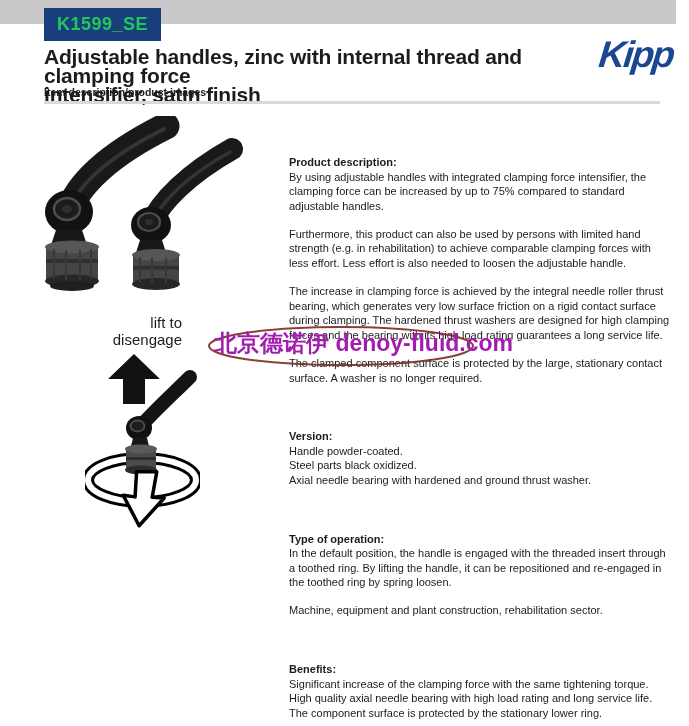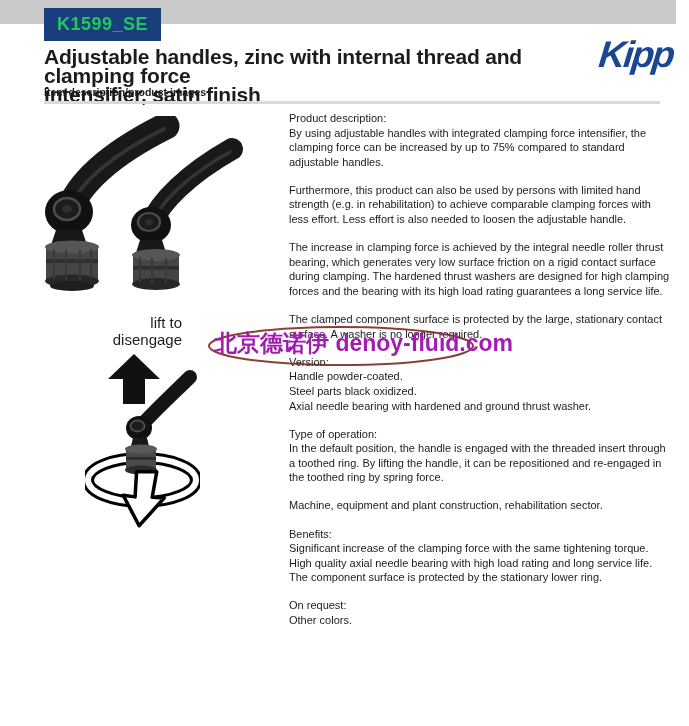--- a/index.html
+++ b/index.html
@@ -18,21 +18,21 @@
   .rule{position:absolute;left:44px;top:101px;width:616px;height:3px;background:#d9d9d9;}
 
   .photo{position:absolute;left:36px;top:116px;width:215px;height:185px;}
   .caption{position:absolute;left:92px;top:314px;width:90px;text-align:right;
            font-size:15px;line-height:17px;white-space:pre-line;}
   .up-arrow{position:absolute;left:108px;top:354px;width:52px;height:50px;}
   .rotate-illus{position:absolute;left:85px;top:370px;width:115px;height:165px;}
 
   .desc{position:absolute;left:289px;top:111px;width:383px;}
   .desc h2{font-size:13.5px;font-weight:bold;margin:0 0 18px 0;}
-  .sec-label{font-size:11px;font-weight:normal;line-height:14.6px;}
+  .sec-label{font-size:11px;font-weight:bold;line-height:14.6px;margin-top:44px;}
   .desc p{font-size:11px;line-height:14.6px;margin:0 0 13.5px 0;white-space:pre-line;}
 
   .watermark-ellipse{position:absolute;left:205px;top:324px;width:272px;height:46px;z-index:5;}
   .watermark{position:absolute;left:214px;top:328px;z-index:6;font-weight:bold;
              font-size:23px;color:#a21caf;white-space:nowrap;letter-spacing:0;}
 </style>
 </head>
 <body>
 
 <div class="page">
@@ -130,21 +130,21 @@
           <p>The clamped component surface is protected by the large, stationary contact surface. A washer is no longer required.</p>
         </div>
         <div>
           <div class="sec-label">Version:</div>
           <p>Handle powder-coated.
 Steel parts black oxidized.
 Axial needle bearing with hardened and ground thrust washer.</p>
         </div>
         <div>
           <div class="sec-label">Type of operation:</div>
-          <p>In the default position, the handle is engaged with the threaded insert through a toothed ring. By lifting the handle, it can be repositioned and re-engaged in the toothed ring by spring force.</p>
+          <p>In the default position, the handle is engaged with the threaded insert through a toothed ring. By lifting the handle, it can be repositioned and re-engaged in the toothed ring by spring loosen.</p>
         </div>
         <div>
           <p>Machine, equipment and plant construction, rehabilitation sector.</p>
         </div>
         <div>
           <div class="sec-label">Benefits:</div>
           <p>Significant increase of the clamping force with the same tightening torque.
 High quality axial needle bearing with high load rating and long service life.
 The component surface is protected by the stationary lower ring.</p>
         </div>

